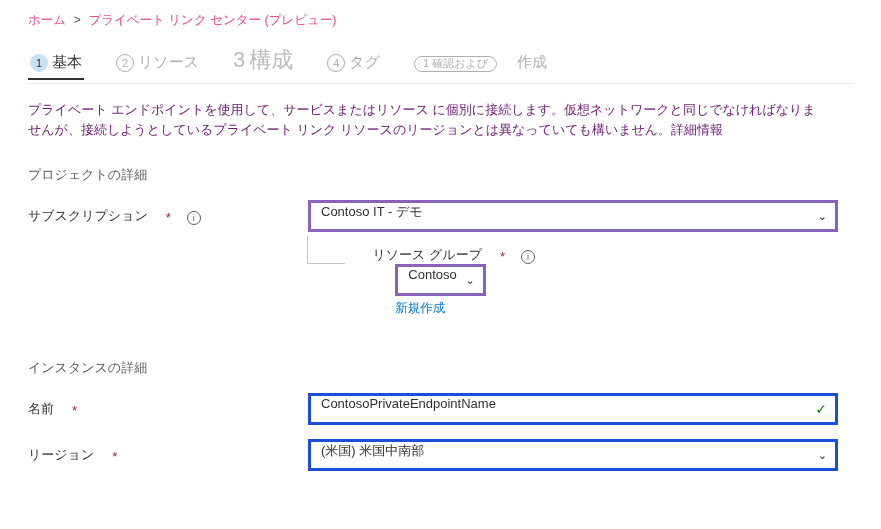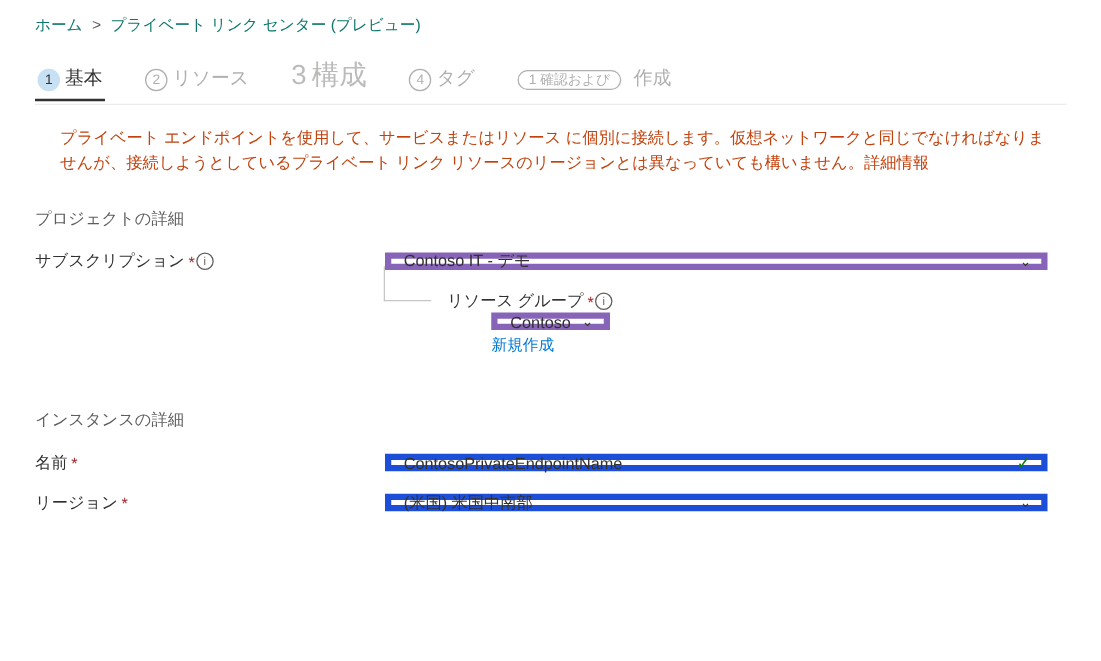--- a/index.html
+++ b/index.html
@@ -9,68 +9,68 @@
     color: #323130;
     background: #ffffff;
     width: 881px;
     height: 529px;
     overflow: hidden;
   }
   .page { padding: 12px 28px 0 28px; }
 
   
   .breadcrumb { font-size: 12.5px; color: #605e5c; margin-bottom: 12px; }
-  .breadcrumb a { color: #0f766e; text-decoration: none; }
+  .breadcrumb a { color: #ec4899; text-decoration: none; }
   .breadcrumb .sep { color: #605e5c; margin: 0 4px; }
 
   
   .page-title { font-size: 24px; font-weight: 400; color: #323130; margin-bottom: 40px; letter-spacing: .5px; }
 
   
   .tabs { display: flex; align-items: baseline; gap: 30px; border-bottom: 1px solid #edebe9; padding-bottom: 0; margin-bottom: 16px; }
   .tab { display: inline-flex; align-items: baseline; gap: 4px; font-size: 15px; color: #b0afae; padding: 4px 2px 6px 2px; border-bottom: 2px solid transparent; cursor: pointer; }
   .tab .num-badge {
     display: inline-flex; align-items: center; justify-content: center;
     width: 18px; height: 18px; border-radius: 50%;
     border: 1px solid #b0afae; font-size: 11px; color: #b0afae;
   }
   .tab.current { color: #323130; border-bottom-color: #323130; }
   .tab.current .num-badge { background: #c7e0f4; border-color: #c7e0f4; color: #323130; }
   .tab.big { font-size: 22px; color: #bdbbba; }
   .tab.big .num-badge { border: none; width: auto; height: auto; font-size: 22px; color: #bdbbba; }
   .tab.last-split .num-badge { font-size: 11px; }
   .tab .oval { border-radius: 10px; padding: 0 8px; height: 16px; width: auto; }
-  .tab .spacer-label { margin-left: 6px; font-family: Liberation Serif, serif; }
+  .tab .spacer-label { margin-left: 16px; font-family: Liberation Serif, serif; }
 
   
-  .desc { font-size: 13px; color: #c2410c; line-height: 1.55; margin-bottom: 26px; max-width: 800px; margin-left: 20px; }
+  .desc { font-size: 13px; color: #701a75; line-height: 1.55; margin-bottom: 26px; max-width: 800px; }
 
   
   .section-title { font-size: 13px; color: #605e5c; margin: 8px 0 16px 0; }
 
   
   .form-row { display: flex; align-items: center; margin-bottom: 14px; position: relative; }
   .form-row.indented { margin-left: 0; flex-direction: column; }
-  .label-col { width: 280px; display: flex; align-items: center; gap: 1px; font-size: 13px; color: #323130; }
+  .label-col { width: 280px; display: flex; align-items: flex-end; gap: 16px; font-size: 13px; color: #323130; }
   .label-col .req { color: #a4262c; margin-left: 2px; }
   .label-col .info-icon {
     display:inline-flex; align-items:center; justify-content:center;
     width:14px; height:14px; border:1px solid #605e5c; border-radius:50%;
     font-size:9px; color:#605e5c; cursor:default;
   }
 
   .indent-elbow {
     width: 38px; height: 28px; border-left: 1px solid #c8c6c4; border-bottom: 1px solid #c8c6c4;
     margin-right: 12px; margin-left: 6px; margin-top: -28px;
   }
 
   .field-col { flex: 1; max-width: 530px; }
   .select-box, .input-box {
-    width: 100%; height: 14px; border: 5px solid #1d4ed8; padding: 0 26px 0 10px;
-    font-size: 13px; color: #323130; background: #fff; position: relative; display: flex; align-items: center;
+    width: 100%; height: 32px; border: 3px solid #1d4ed8; padding: 0 26px 0 10px;
+    font-size: 13px; color: #323130; background: #fff; position: relative; display: flex; 
     cursor: pointer;
   }
   .select-box.active { border-color: #8764b8; }
   .select-box .chevron, .input-box .chevron {
     position: absolute; right: 8px; top: 50%; transform: translateY(-50%); font-size: 11px; color: #323130;
   }
   .input-box .check {
     position: absolute; right: 8px; top: 50%; transform: translateY(-50%); color: #107c10; font-size: 14px;
   }
   .input-box.valid { cursor: text; }

